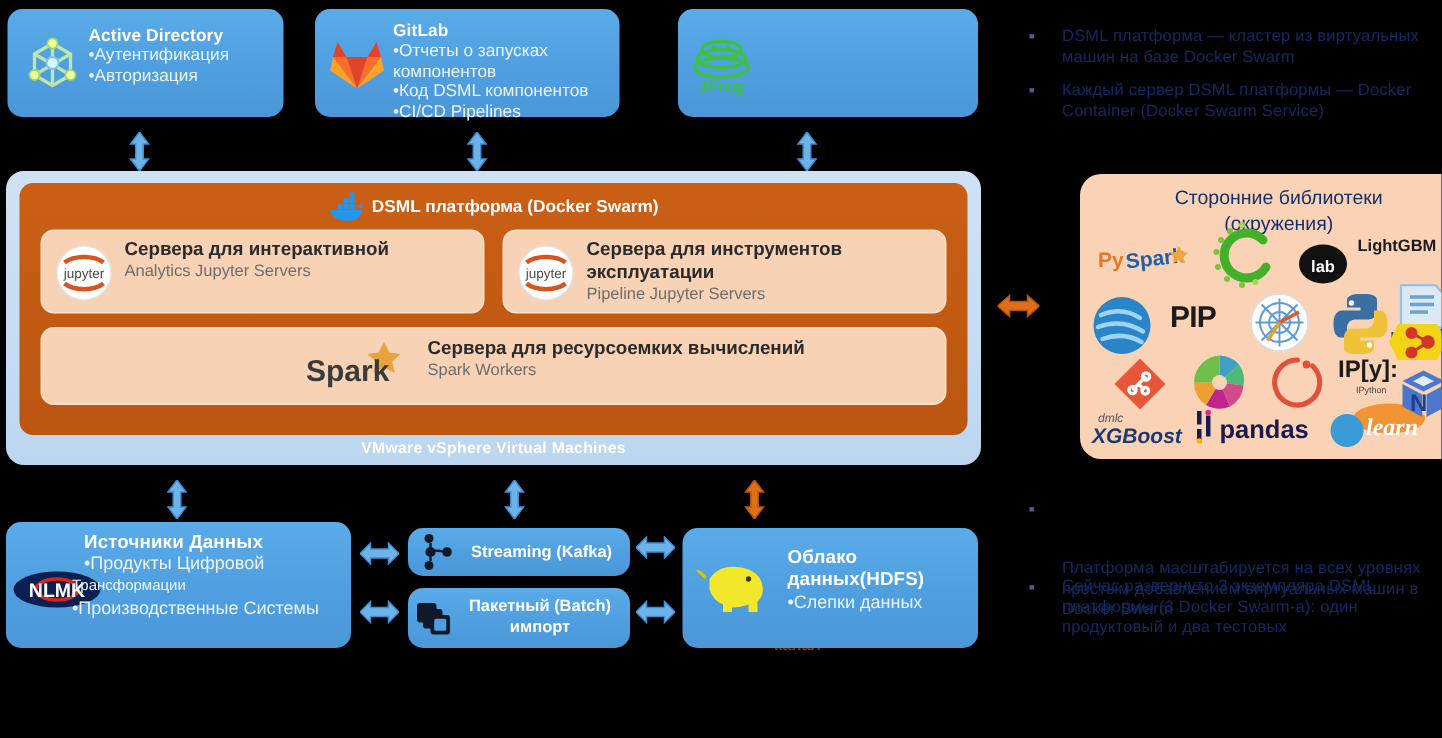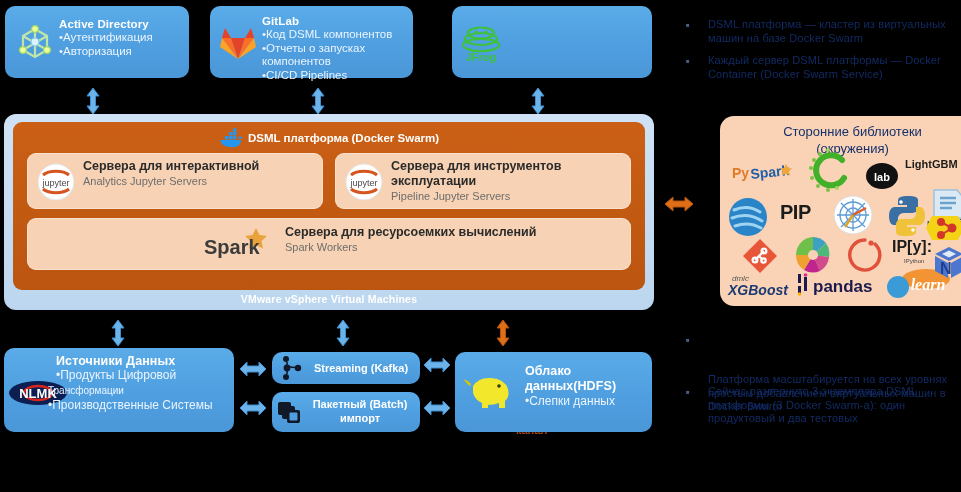--- a/index.html
+++ b/index.html
@@ -90,22 +90,22 @@
         <path d="M19 34 L12 13 L3 13 Z" fill="#fc6d26"></path>
         <path d="M3 13 L1 22 L19 34 Z" fill="#fca326"></path>
         <path d="M19 34 L26 13 L35 13 Z" fill="#fc6d26"></path>
         <path d="M35 13 L37 22 L19 34 Z" fill="#fca326"></path>
         <path d="M3 13 L6 3 L12 13 Z" fill="#e24329"></path>
         <path d="M35 13 L32 3 L26 13 Z" fill="#e24329"></path>
       </svg>
     </div>
     <div class="abs card-text" style="left:52px;top:4px;right:4px;">
       <div class="card-title">GitLab</div>
+      <div class="card-line">•Отчеты о запусках компонентов</div>
       <div class="card-line">•Код DSML компонентов</div>
-      <div class="card-line">•Отчеты о запусках компонентов</div>
       <div class="card-line">•CI/CD Pipelines</div>
     </div>
   </div>
 
   <div class="abs bluecard" style="left:452px;top:6px;width:200px;height:72px;">
     <div class="icn" style="left:6px;top:14px;width:46px;height:46px;">
       <svg width="44" height="44" viewBox="0 0 44 44">
         <ellipse cx="22" cy="12" rx="13" ry="5.5" fill="none" stroke="#3ec13e" stroke-width="2.2"></ellipse>
         <ellipse cx="22" cy="18" rx="16" ry="6" fill="none" stroke="#3ec13e" stroke-width="2.2"></ellipse>
         <ellipse cx="22" cy="24" rx="18" ry="6.2" fill="none" stroke="#3ec13e" stroke-width="2.2"></ellipse>

